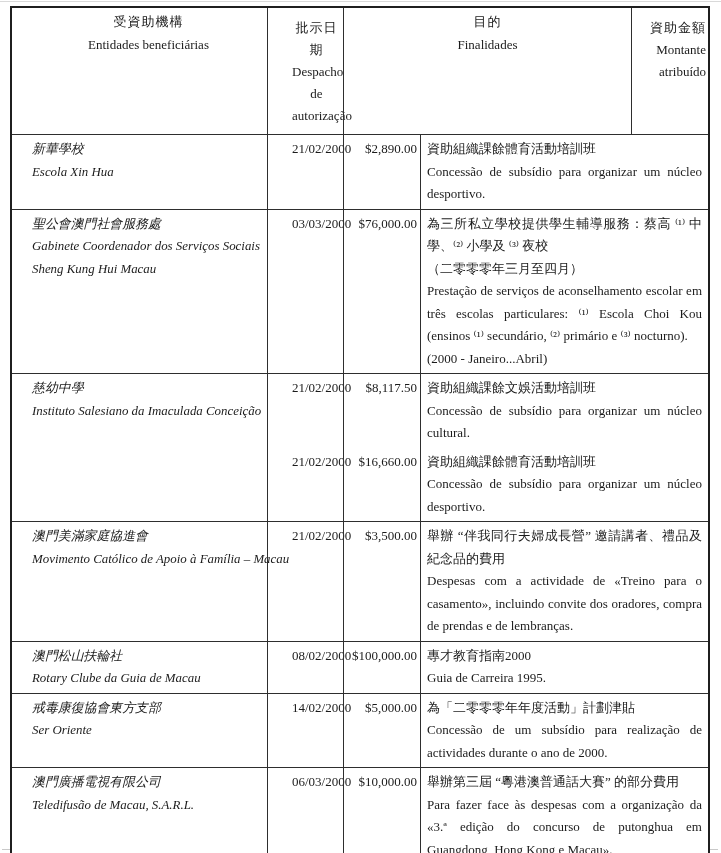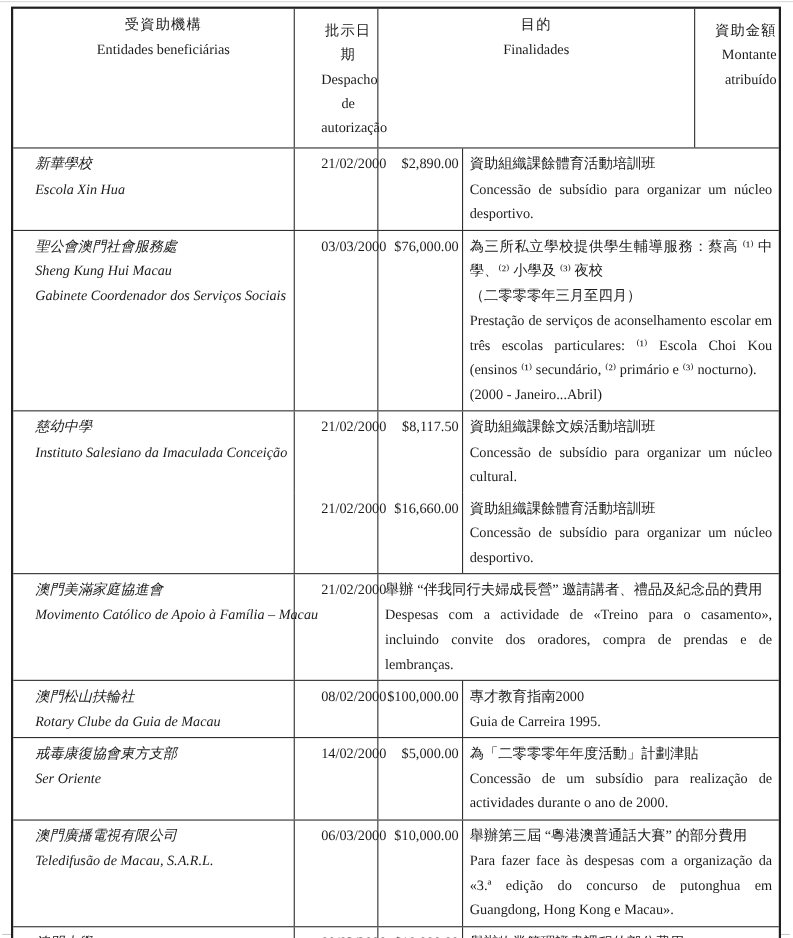--- a/index.html
+++ b/index.html
@@ -76,22 +76,22 @@
             <div class="c-purpose">
               <div class="purpose-paragraph" lang="pt">資助組織課餘體育活動培訓班</div>
               <div class="purpose-paragraph" lang="pt">Concessão de subsídio para organizar um núcleo desportivo.</div>
             </div>
           </div>
         </div>
       </div>
       <div class="row">
         <div class="c-entity">
           <div class="entity-line">聖公會澳門社會服務處</div>
+          <div class="entity-line">Gabinete Coordenador dos Serviços Sociais</div>
           <div class="entity-line">Sheng Kung Hui Macau</div>
-          <div class="entity-line">Gabinete Coordenador dos Serviços Sociais</div>
         </div>
         <div class="entries">
           <div class="entry">
             <div class="c-date">03/03/2000</div>
             <div class="c-amount">$76,000.00</div>
             <div class="c-purpose">
               <div class="purpose-paragraph" lang="pt">為三所私立學校提供學生輔導服務：蔡高 ⁽¹⁾ 中學、⁽²⁾ 小學及 ⁽³⁾ 夜校</div>
               <div class="purpose-paragraph" lang="pt">（二零零零年三月至四月）</div>
               <div class="purpose-paragraph" lang="pt">Prestação de serviços de aconselhamento escolar em três escolas particulares: ⁽¹⁾ Escola Choi Kou (ensinos ⁽¹⁾ secundário, ⁽²⁾ primário e ⁽³⁾ nocturno).</div>
               <div class="purpose-paragraph" lang="pt">(2000 - Janeiro...Abril)</div>
@@ -124,20 +124,21 @@
         </div>
       </div>
       <div class="row">
         <div class="c-entity">
           <div class="entity-line">澳門美滿家庭協進會</div>
           <div class="entity-line">Movimento Católico de Apoio à Família – Macau</div>
         </div>
         <div class="entries">
           <div class="entry">
             <div class="c-date">21/02/2000</div>
+            <div class="c-amount">$3,500.00</div>
             <div class="c-purpose">
               <div class="purpose-paragraph" lang="pt">舉辦 “伴我同行夫婦成長營” 邀請講者、禮品及紀念品的費用</div>
               <div class="purpose-paragraph" lang="pt">Despesas com a actividade de «Treino para o casamento», incluindo convite dos oradores, compra de prendas e de lembranças.</div>
             </div>
           </div>
         </div>
       </div>
       <div class="row">
         <div class="c-entity">
           <div class="entity-line">澳門松山扶輪社</div>

